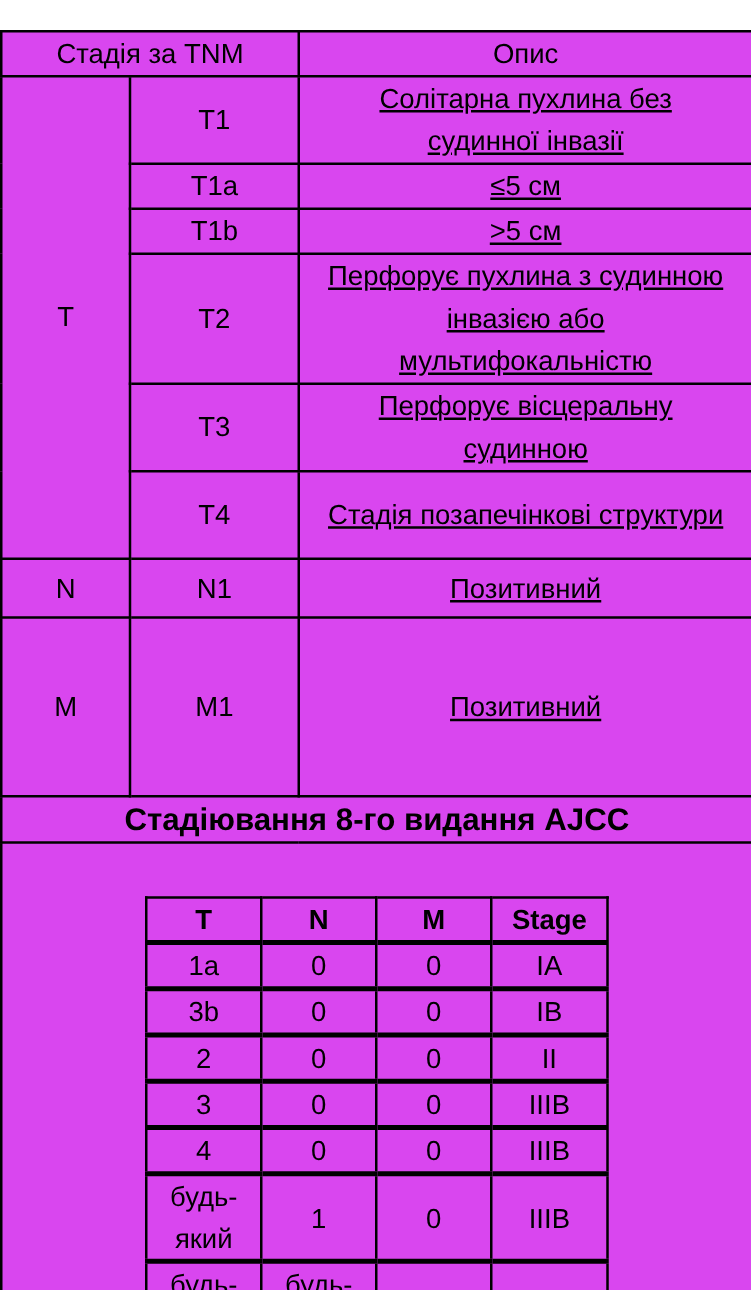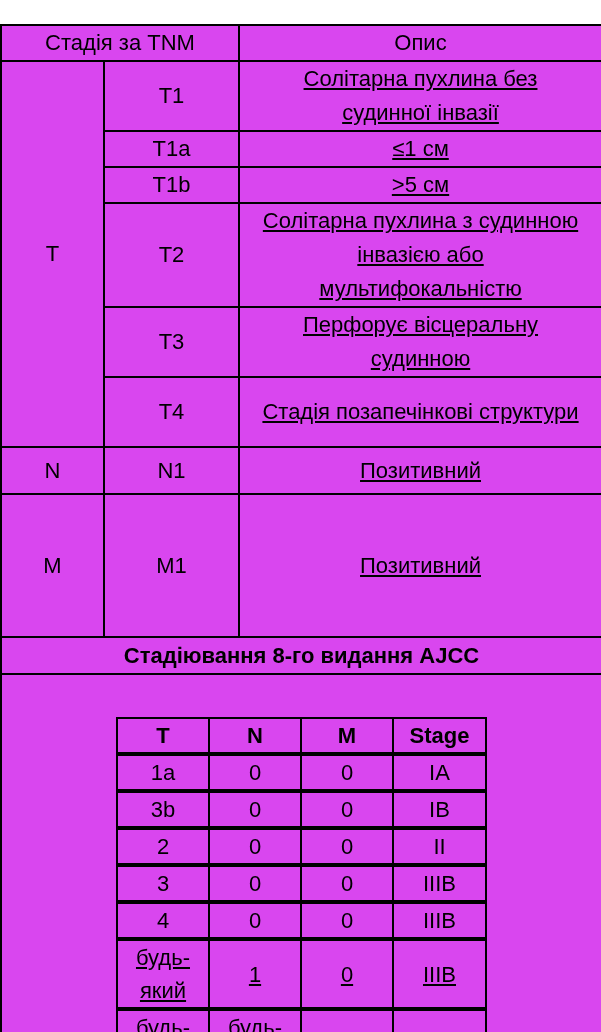--- a/index.html
+++ b/index.html
@@ -32,21 +32,21 @@
   .outer tr.h35  { height: 35px; }
   .outer tr.h103 { height: 103px; }
   .outer tr.h68  { height: 68px; }
   .outer tr.h70  { height: 70px; }
   .outer tr.h47  { height: 47px; }
   .outer tr.h143 { height: 143px; }
   .outer tr.h37  { height: 37px; }
   .outer tr.h392 { height: 392px; }
   .outer td.section-title {
     font-weight: bold;
-    font-size: 22px;
+    font-size: 25px;
   }
   .outer td.inner-wrap {
     vertical-align: top;
     padding: 0;
   }
   .outer tr:last-child td { border-bottom-width: 4px; }
   .inner {
     width: 369px;
     margin: 42px auto 0 auto;
   }
@@ -54,21 +54,21 @@
     border: 2px solid #000000;
     text-align: center;
     vertical-align: middle;
     font-size: 22px;
     line-height: 33px;
     padding: 0 6px;
   }
   .inner td.colhead { font-weight: bold; }
   .inner tr.ih34 { height: 34px; }
   .inner tr.ih35 { height: 35px; }
-  .inner tr.ih68 { height: 68px; text-decoration: underline; }
+  .inner tr.ih68 { height: 68px; }
 </style>
 </head>
 <body>
 
 <div class="page">
   <table class="outer">
     <colgroup>
       <col style="width:103px">
       <col style="width:135px">
       <col style="width:363px">
@@ -78,29 +78,29 @@
       <td colspan="2">Стадія за TNM</td>
       <td>Опис</td>
     </tr>
     <tr class="h69">
       <td rowspan="6">T</td>
       <td>T1</td>
       <td class="desc">Солітарна пухлина без судинної інвазії</td>
     </tr>
     <tr class="h35">
       <td>T1a</td>
-      <td class="desc">≤1 см</td>
+      <td class="desc">≤5 см</td>
     </tr>
     <tr class="h35">
       <td>T1b</td>
       <td class="desc">&gt;5 см</td>
     </tr>
     <tr class="h103">
       <td>T2</td>
-      <td class="desc">Солітарна пухлина з судинною інвазією або мультифокальністю</td>
+      <td class="desc">Перфорує пухлина з судинною інвазією або мультифокальністю</td>
     </tr>
     <tr class="h68">
       <td>T3</td>
       <td class="desc">Перфорує вісцеральну судинною</td>
     </tr>
     <tr class="h70">
       <td>T4</td>
       <td class="desc">Стадія позапечінкові структури</td>
     </tr>
     <tr class="h47">

